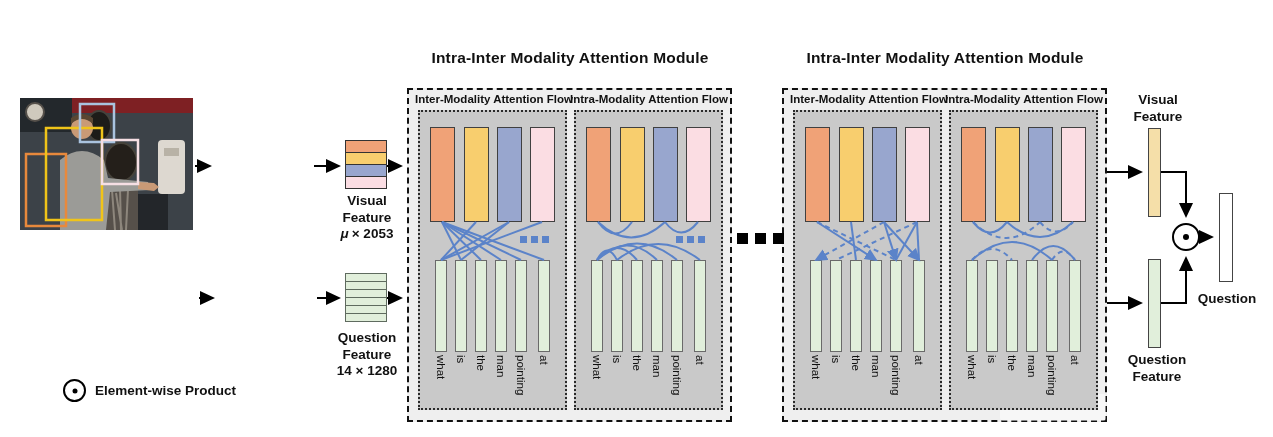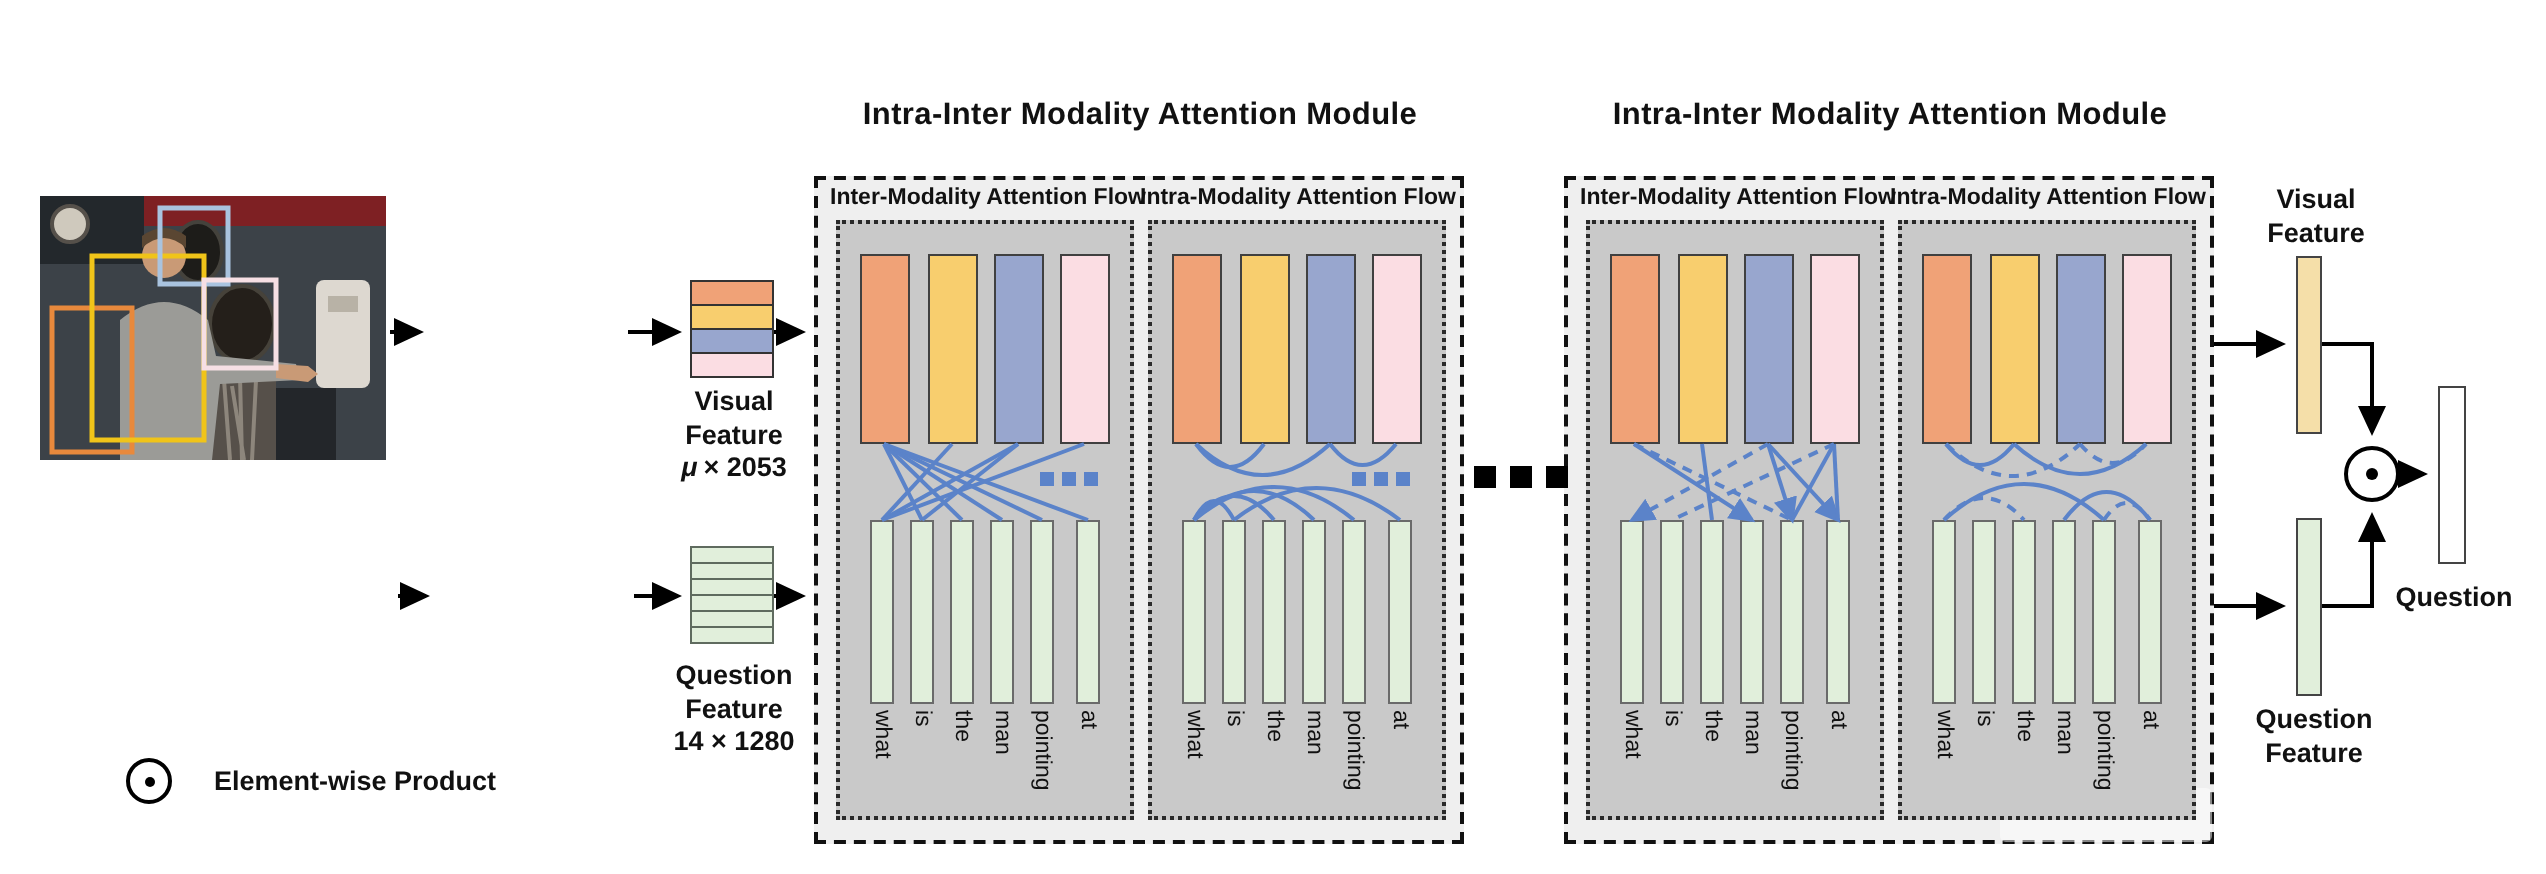--- a/index.html
+++ b/index.html
@@ -121,21 +121,21 @@
   </div>
   <div class="opcirc" style="left:1172px;top:223px;">
     <div class="opdot"></div>
   </div>
   <div class="vbar-out" style="left:1219px;top:193px;width:14px;background:#fff;"></div>
   <div class="feat-label abs" style="left:1188px;top:291px;width:78px;">Question</div>
 
   <div class="opcirc" style="left:63px;top:379px;width:23px;height:23px;border-width:2px;">
     <div class="opdot" style="width:5px;height:5px;"></div>
   </div>
-  <div class="legend-text abs" style="left:95px;top:383px;margin-left:12px;">Element-wise Product</div>
+  <div class="legend-text abs" style="left:95px;top:383px;">Element-wise Product</div>
 
   <div class="abs wmark" style="left:1000px;top:394px;width:106px;height:27px;"></div>
 
   <svg class="overlay" width="1273" height="437">
     <defs>
       <marker id="ah" markerWidth="8" markerHeight="8" refX="6.5" refY="3.5" orient="auto">
         <path d="M0,0 L7.5,3.5 L0,7 z" fill="#000"></path>
       </marker>
     </defs>
     <g stroke="#000" stroke-width="2" fill="none">

